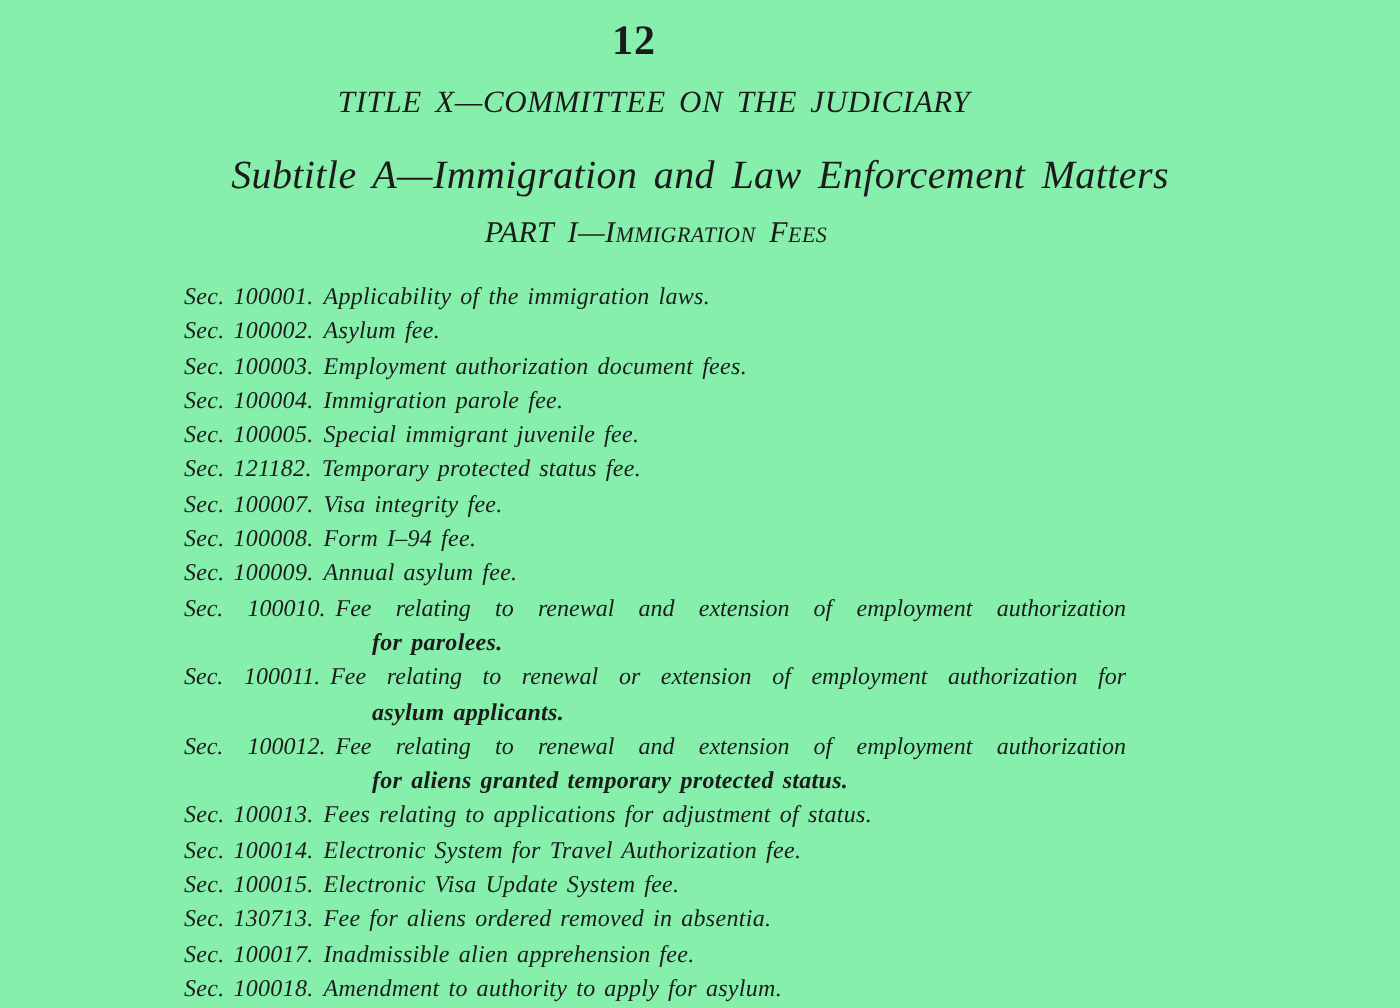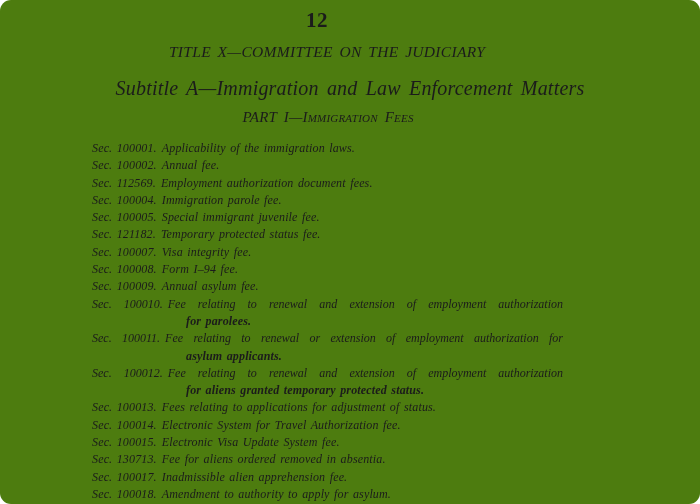--- a/index.html
+++ b/index.html
@@ -10,22 +10,21 @@
   }
   body {
     font-family: "Liberation Serif", "DejaVu Serif", serif;
     color: #1b1b1b;
     position: relative;
   }
   .page {
     position: absolute;
     left: 0; top: 0;
     width: 700px; height: 504px;
-    background: #4d7c0f;
-    border-radius: 11px;
+    background: #86efac;
   }
   .center-band {
     position: absolute;
     width: 700px;
     text-align: center;
     line-height: 1.1;
     white-space: nowrap;
   }
   .page-number {
     left: -33px; top: 9px;
@@ -91,25 +90,25 @@
   <div class="center-band h-subtitle">Subtitle A—Immigration and Law Enforcement Matters</div>
 
   <div class="center-band h-part"><span>PART I—</span><span class="sc">Immigration Fees</span></div>
 
   <div class="toc">
       <div class="toc-row">
     <span class="first"><span class="toc-label">Sec. 100001.</span><span class="toc-title">Applicability of the immigration laws.</span></span>
 
   </div>
       <div class="toc-row">
-    <span class="first"><span class="toc-label">Sec. 100002.</span><span class="toc-title">Annual fee.</span></span>
+    <span class="first"><span class="toc-label">Sec. 100002.</span><span class="toc-title">Asylum fee.</span></span>
 
   </div>
       <div class="toc-row">
-    <span class="first"><span class="toc-label">Sec. 112569.</span><span class="toc-title">Employment authorization document fees.</span></span>
+    <span class="first"><span class="toc-label">Sec. 100003.</span><span class="toc-title">Employment authorization document fees.</span></span>
 
   </div>
       <div class="toc-row">
     <span class="first"><span class="toc-label">Sec. 100004.</span><span class="toc-title">Immigration parole fee.</span></span>
 
   </div>
       <div class="toc-row">
     <span class="first"><span class="toc-label">Sec. 100005.</span><span class="toc-title">Special immigrant juvenile fee.</span></span>
 
   </div>

